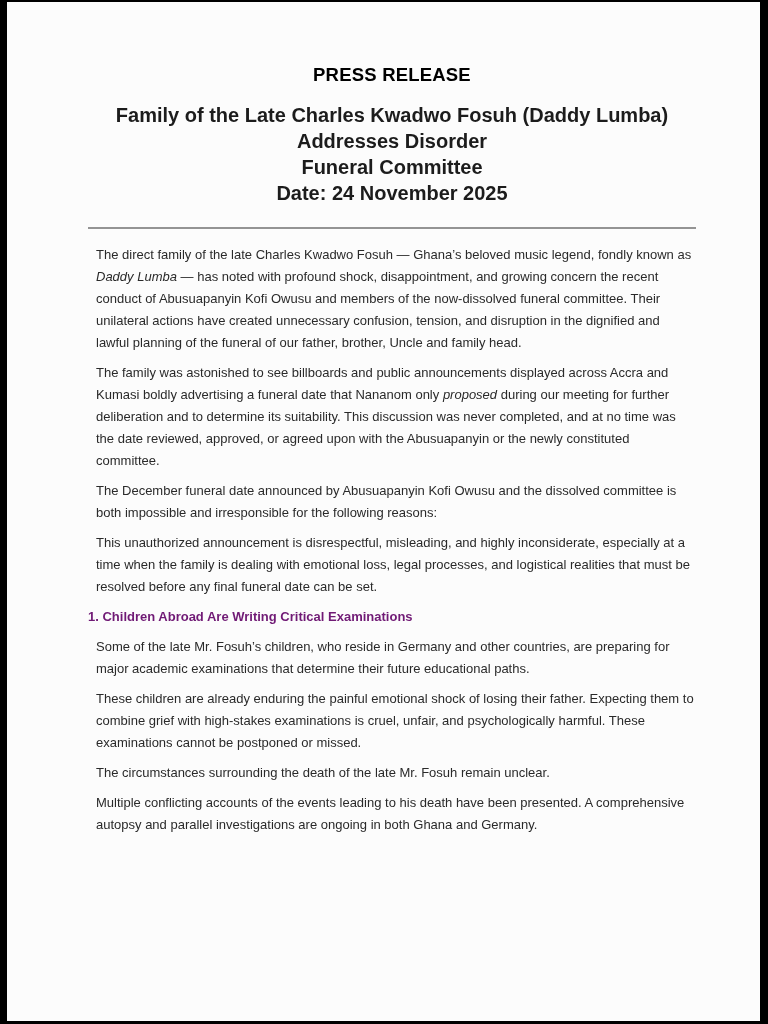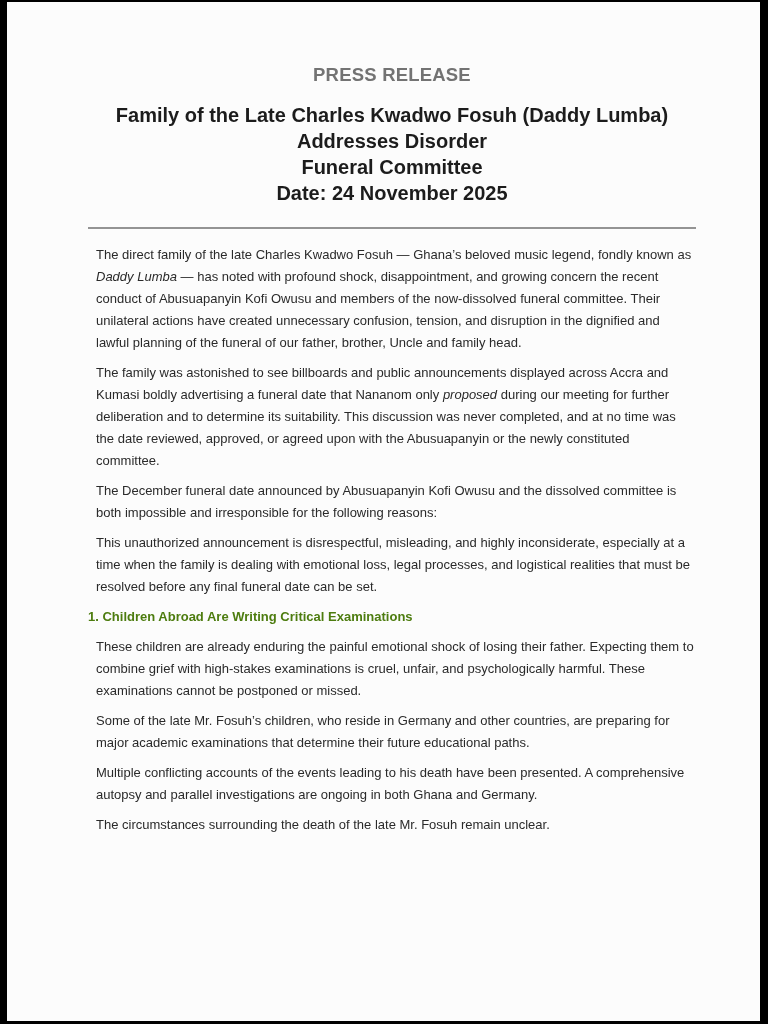--- a/index.html
+++ b/index.html
@@ -25,21 +25,21 @@
   .doc {
     padding: 0 64px 0 81px;
     color: #2a2a2a;
   }
   .press-title {
     margin-top: 61px;
     text-align: center;
     font-size: 18.5px;
     line-height: 24px;
     font-weight: bold;
-    color: #737373;
+    color: #000000;
     letter-spacing: 0.2px;
   }
   .title-block {
     margin-top: 15px;
     text-align: center;
     font-size: 20px;
     line-height: 26px;
     font-weight: bold;
     color: #1c1c1c;
   }
@@ -56,21 +56,21 @@
   .para {
     margin: 0 0 8px 8px;
   }
   .para em {
     font-style: italic;
   }
   .section-heading {
     font-size: 13px;
     line-height: 22px;
     font-weight: bold;
-    color: #4d7c0f;
+    color: #701a75;
     margin: 0 0 8px 0;
   }
 </style>
 </head>
 <body>
 
 <div class="page">
   <div class="doc">
 
     <div class="press-title">PRESS RELEASE</div>
@@ -84,20 +84,20 @@
     </div>
 
     <hr class="divider">
 
     <div class="doc-body">
         <p class="para"><span>The direct family of the late Charles Kwadwo Fosuh — Ghana’s beloved music legend, fondly known as </span><em>Daddy Lumba</em><span> — has noted with profound shock, disappointment, and growing concern the recent conduct of Abusuapanyin Kofi Owusu and members of the now-dissolved funeral committee. Their unilateral actions have created unnecessary confusion, tension, and disruption in the dignified and lawful planning of the funeral of our father, brother, Uncle and family head.</span></p>
         <p class="para"><span>The family was astonished to see billboards and public announcements displayed across Accra and Kumasi boldly advertising a funeral date that Nananom only </span><em>proposed</em><span> during our meeting for further deliberation and to determine its suitability. This discussion was never completed, and at no time was the date reviewed, approved, or agreed upon with the Abusuapanyin or the newly constituted committee.</span></p>
         <p class="para"><span>The December funeral date announced by Abusuapanyin Kofi Owusu and the dissolved committee is both impossible and irresponsible for the following reasons:</span></p>
         <p class="para"><span>This unauthorized announcement is disrespectful, misleading, and highly inconsiderate, especially at a time when the family is dealing with emotional loss, legal processes, and logistical realities that must be resolved before any final funeral date can be set.</span></p>
         <h2 class="section-heading">1. Children Abroad Are Writing Critical Examinations</h2>
+        <p class="para"><span>Some of the late Mr. Fosuh’s children, who reside in Germany and other countries, are preparing for major academic examinations that determine their future educational paths.</span></p>
         <p class="para"><span>These children are already enduring the painful emotional shock of losing their father. Expecting them to combine grief with high-stakes examinations is cruel, unfair, and psychologically harmful. These examinations cannot be postponed or missed.</span></p>
-        <p class="para"><span>Some of the late Mr. Fosuh’s children, who reside in Germany and other countries, are preparing for major academic examinations that determine their future educational paths.</span></p>
+        <p class="para"><span>The circumstances surrounding the death of the late Mr. Fosuh remain unclear.</span></p>
         <p class="para"><span>Multiple conflicting accounts of the events leading to his death have been presented. A comprehensive autopsy and parallel investigations are ongoing in both Ghana and Germany.</span></p>
-        <p class="para"><span>The circumstances surrounding the death of the late Mr. Fosuh remain unclear.</span></p>
       </div>
 
   </div>
 </div>
 
 </body></html>

